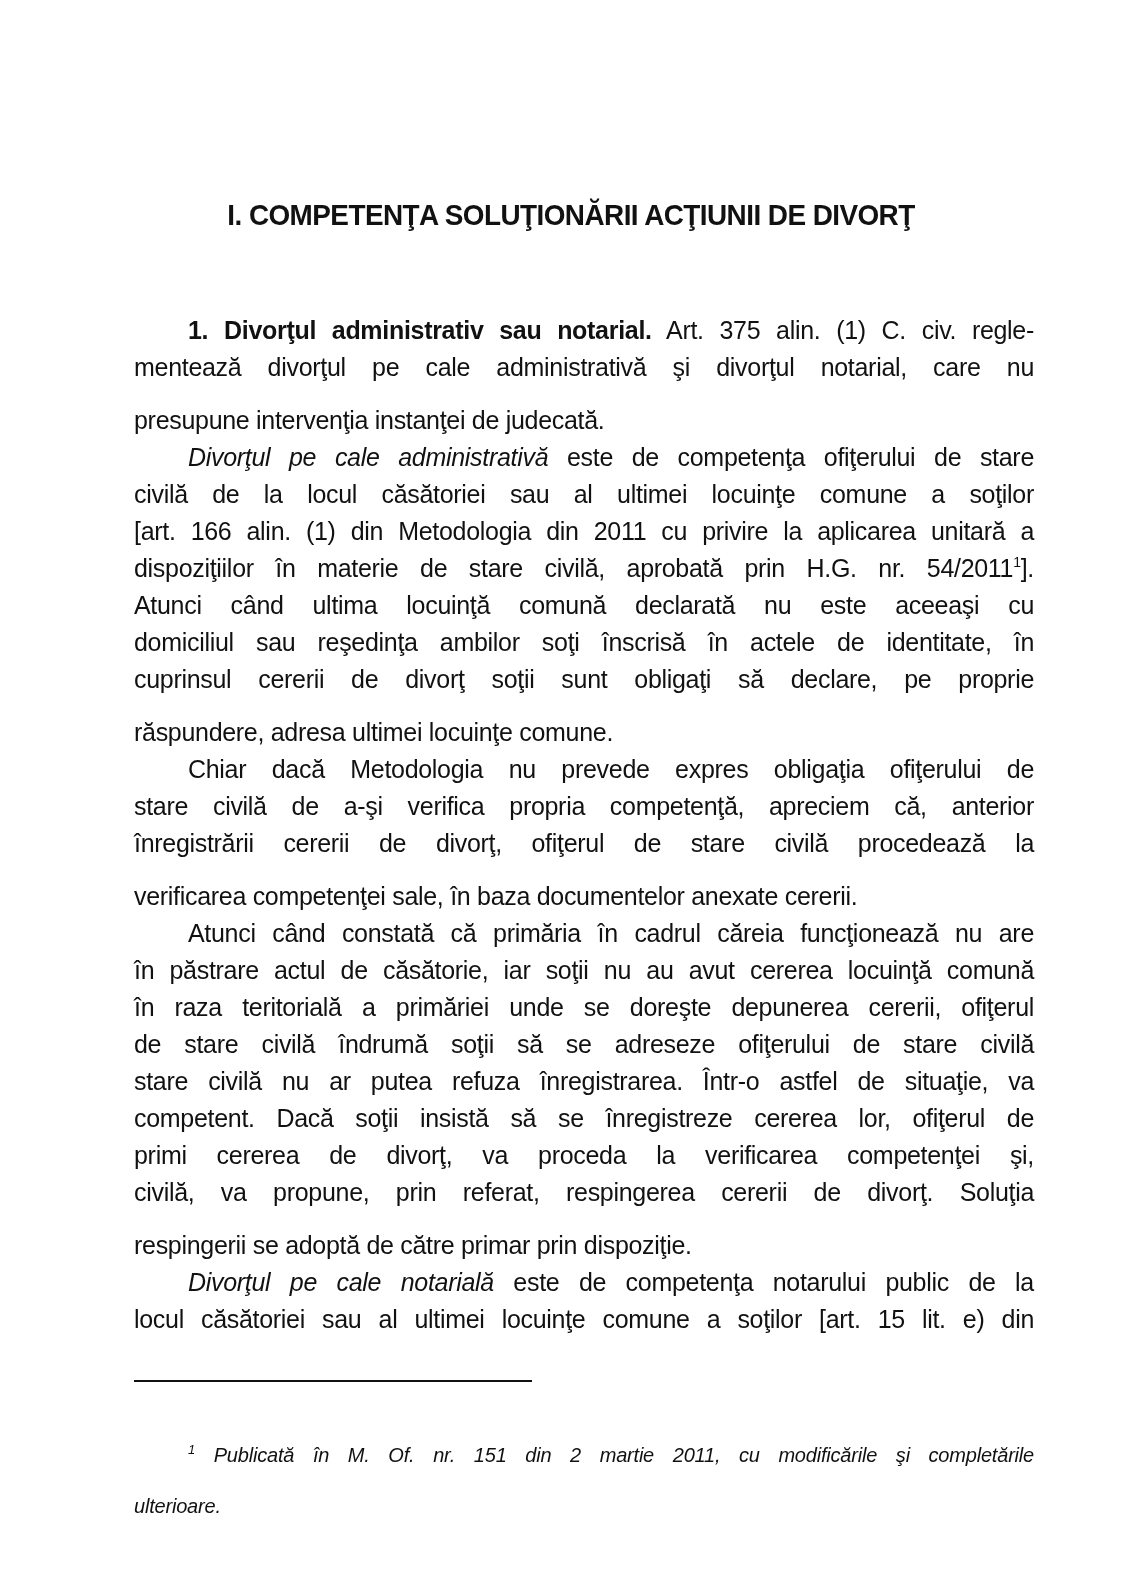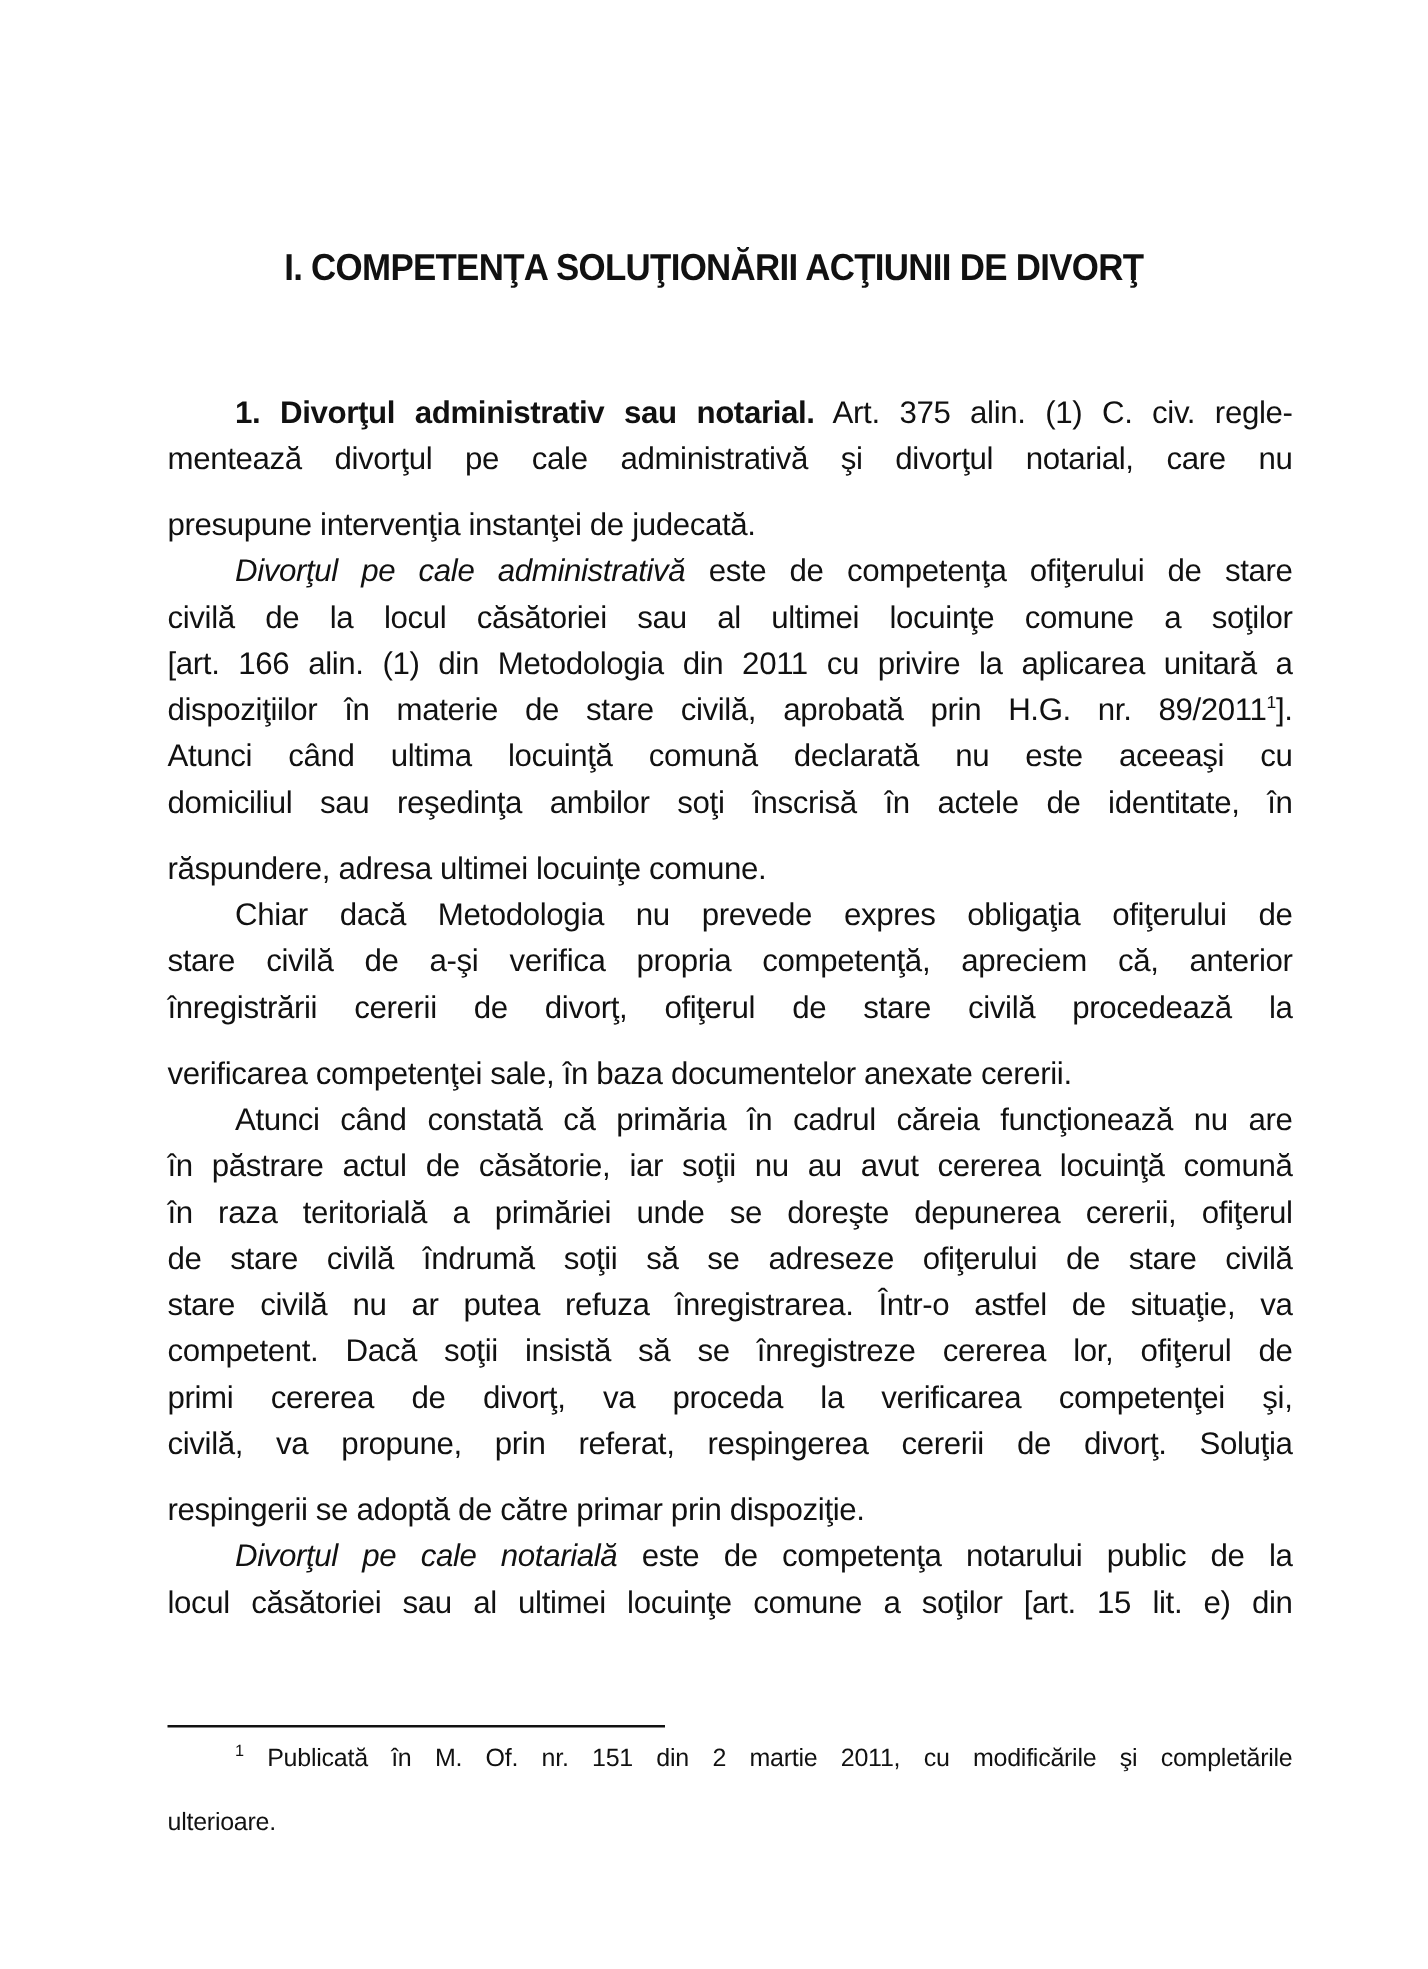--- a/index.html
+++ b/index.html
@@ -10,44 +10,45 @@
              font-weight: bold; font-size: 30px; letter-spacing: -0.6px; transform: scaleX(0.93); }
     .body { position: absolute; left: 134px; width: 900px; top: 312px; }
     .line { display: block; height: 37px; line-height: 37px; font-size: 25px; white-space: nowrap;
             text-align: justify; text-align-last: justify; letter-spacing: -0.3px; }
     .line.last { text-align-last: left; margin-top: 16px; }
     .line.indent { padding-left: 54px; }
     .b { font-weight: bold; }
     .i { font-style: italic; }
     sup { font-size: 14px; line-height: 0; vertical-align: 10px; }
     .rule { position: absolute; left: 134px; top: 1380px; width: 398px; height: 2px; background: #111; }
-    .fn { position: absolute; left: 134px; width: 900px; top: 1392px; }
+    .fn { position: absolute; left: 134px; width: 900px; top: 1440px; font-style: italic; }
     .fnline { display: block; height: 30px; line-height: 30px; font-size: 20px; white-space: nowrap;
               text-align: justify; text-align-last: justify; letter-spacing: -0.2px; }
     .fnline.indent { padding-left: 54px; }
     .fnline.last { text-align-last: left; margin-top: 21px; }
     .fnline sup { font-size: 13px; vertical-align: 8px; }
   </style>
 </head>
 <body>
 
 <div class="page">
   <div class="title">I. COMPETENŢA SOLUŢIONĂRII ACŢIUNII DE DIVORŢ</div>
 
   <div class="body">
     <span class="line indent"><span class="b">1. Divorţul administrativ sau notarial.</span><span> Art. 375 alin. (1) C. civ. regle-</span></span>
     <span class="line">mentează divorţul pe cale administrativă şi divorţul notarial, care nu</span>
     <span class="line last">presupune intervenţia instanţei de judecată.</span>
 
     <span class="line indent"><span class="i">Divorţul pe cale administrativă</span><span> este de competenţa ofiţerului de stare</span></span>
     <span class="line">civilă de la locul căsătoriei sau al ultimei locuinţe comune a soţilor</span>
     <span class="line">[art. 166 alin. (1) din Metodologia din 2011 cu privire la aplicarea unitară a</span>
-    <span class="line"><span>dispoziţiilor în materie de stare civilă, aprobată prin H.G. nr. 89/2011</span><sup>1</sup><span>].</span></span>
+    <span class="line"><span>dispoziţiilor în materie de stare civilă, aprobată prin H.G. nr. 54/2011</span><sup>1</sup><span>].</span></span>
     <span class="line">Atunci când ultima locuinţă comună declarată nu este aceeaşi cu</span>
     <span class="line">domiciliul sau reşedinţa ambilor soţi înscrisă în actele de identitate, în</span>
+    <span class="line">cuprinsul cererii de divorţ soţii sunt obligaţi să declare, pe proprie</span>
     <span class="line last">răspundere, adresa ultimei locuinţe comune.</span>
 
     <span class="line indent">Chiar dacă Metodologia nu prevede expres obligaţia ofiţerului de</span>
     <span class="line">stare civilă de a-şi verifica propria competenţă, apreciem că, anterior</span>
     <span class="line">înregistrării cererii de divorţ, ofiţerul de stare civilă procedează la</span>
     <span class="line last">verificarea competenţei sale, în baza documentelor anexate cererii.</span>
 
     <span class="line indent">Atunci când constată că primăria în cadrul căreia funcţionează nu are</span>
     <span class="line">în păstrare actul de căsătorie, iar soţii nu au avut cererea locuinţă comună</span>
     <span class="line">în raza teritorială a primăriei unde se doreşte depunerea cererii, ofiţerul</span>

